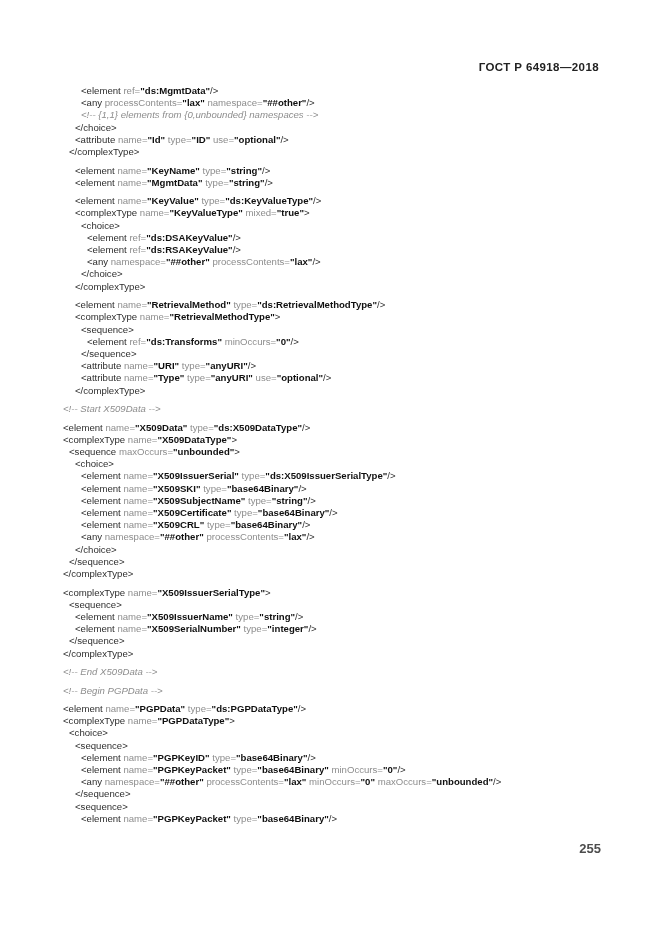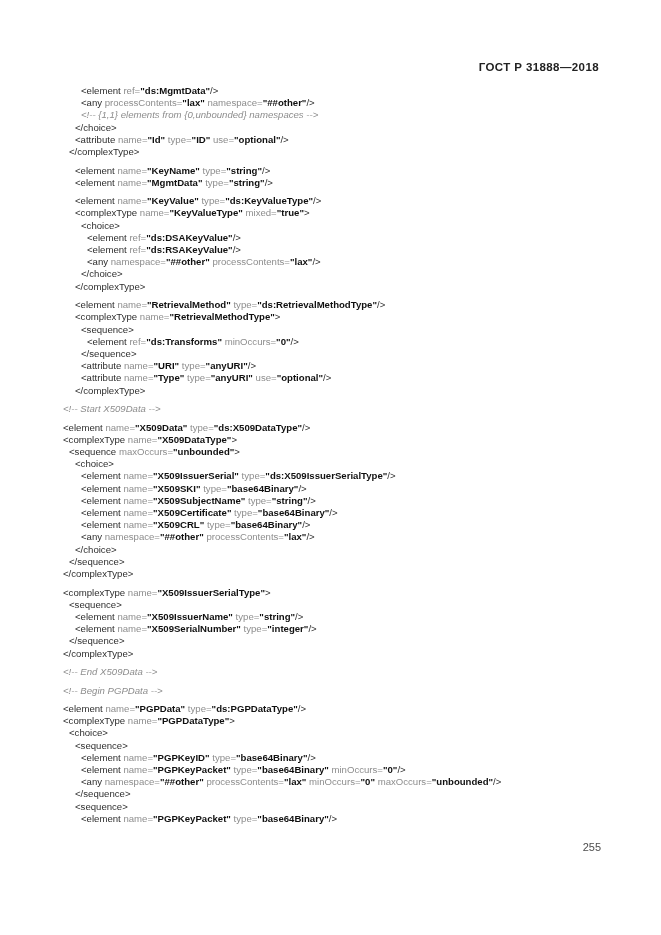--- a/index.html
+++ b/index.html
@@ -29,26 +29,27 @@
   }
   .code-line { white-space: pre; }
   .code-line.gap { margin-top: 6.3px; }
   .tok-t { color: var(--c-tag); }
   .tok-a { color: var(--c-attr); }
   .tok-v { color: var(--c-val); font-weight: bold; }
   .tok-c { color: var(--c-comment); font-style: italic; }
   .page-number {
     position: absolute;
     top: 841px; right: 60px;
-    font-size: 11px;
+    font-size: 13px;
     color: #4d4d4d;
+    font-weight: bold;
   }
 </style>
 </head>
 <body>
 
 <div class="doc-page">
-  <div class="doc-header">ГОСТ Р 31888—2018</div>
+  <div class="doc-header">ГОСТ Р 64918—2018</div>
 
   <div class="code-block"><div class="code-line" style="padding-left: 18px;"><span class="tok-t">&lt;element </span><span class="tok-a">ref=</span><span class="tok-v">"ds:MgmtData"</span><span class="tok-t">/&gt;</span></div><div class="code-line" style="padding-left: 18px;"><span class="tok-t">&lt;any </span><span class="tok-a">processContents=</span><span class="tok-v">"lax"</span><span class="tok-a"> namespace=</span><span class="tok-v">"##other"</span><span class="tok-t">/&gt;</span></div><div class="code-line" style="padding-left: 18px;"><span class="tok-c">&lt;!-- {1,1} elements from {0,unbounded} namespaces --&gt;</span></div><div class="code-line" style="padding-left: 12px;"><span class="tok-t">&lt;/choice&gt;</span></div><div class="code-line" style="padding-left: 12px;"><span class="tok-t">&lt;attribute </span><span class="tok-a">name=</span><span class="tok-v">"Id"</span><span class="tok-a"> type=</span><span class="tok-v">"ID"</span><span class="tok-a"> use=</span><span class="tok-v">"optional"</span><span class="tok-t">/&gt;</span></div><div class="code-line" style="padding-left: 6px;"><span class="tok-t">&lt;/complexType&gt;</span></div><div class="code-line gap" style="padding-left: 12px;"><span class="tok-t">&lt;element </span><span class="tok-a">name=</span><span class="tok-v">"KeyName"</span><span class="tok-a"> type=</span><span class="tok-v">"string"</span><span class="tok-t">/&gt;</span></div><div class="code-line" style="padding-left: 12px;"><span class="tok-t">&lt;element </span><span class="tok-a">name=</span><span class="tok-v">"MgmtData"</span><span class="tok-a"> type=</span><span class="tok-v">"string"</span><span class="tok-t">/&gt;</span></div><div class="code-line gap" style="padding-left: 12px;"><span class="tok-t">&lt;element </span><span class="tok-a">name=</span><span class="tok-v">"KeyValue"</span><span class="tok-a"> type=</span><span class="tok-v">"ds:KeyValueType"</span><span class="tok-t">/&gt;</span></div><div class="code-line" style="padding-left: 12px;"><span class="tok-t">&lt;complexType </span><span class="tok-a">name=</span><span class="tok-v">"KeyValueType"</span><span class="tok-a"> mixed=</span><span class="tok-v">"true"</span><span class="tok-t">&gt;</span></div><div class="code-line" style="padding-left: 18px;"><span class="tok-t">&lt;choice&gt;</span></div><div class="code-line" style="padding-left: 24px;"><span class="tok-t">&lt;element </span><span class="tok-a">ref=</span><span class="tok-v">"ds:DSAKeyValue"</span><span class="tok-t">/&gt;</span></div><div class="code-line" style="padding-left: 24px;"><span class="tok-t">&lt;element </span><span class="tok-a">ref=</span><span class="tok-v">"ds:RSAKeyValue"</span><span class="tok-t">/&gt;</span></div><div class="code-line" style="padding-left: 24px;"><span class="tok-t">&lt;any </span><span class="tok-a">namespace=</span><span class="tok-v">"##other"</span><span class="tok-a"> processContents=</span><span class="tok-v">"lax"</span><span class="tok-t">/&gt;</span></div><div class="code-line" style="padding-left: 18px;"><span class="tok-t">&lt;/choice&gt;</span></div><div class="code-line" style="padding-left: 12px;"><span class="tok-t">&lt;/complexType&gt;</span></div><div class="code-line gap" style="padding-left: 12px;"><span class="tok-t">&lt;element </span><span class="tok-a">name=</span><span class="tok-v">"RetrievalMethod"</span><span class="tok-a"> type=</span><span class="tok-v">"ds:RetrievalMethodType"</span><span class="tok-t">/&gt;</span></div><div class="code-line" style="padding-left: 12px;"><span class="tok-t">&lt;complexType </span><span class="tok-a">name=</span><span class="tok-v">"RetrievalMethodType"</span><span class="tok-t">&gt;</span></div><div class="code-line" style="padding-left: 18px;"><span class="tok-t">&lt;sequence&gt;</span></div><div class="code-line" style="padding-left: 24px;"><span class="tok-t">&lt;element </span><span class="tok-a">ref=</span><span class="tok-v">"ds:Transforms"</span><span class="tok-a"> minOccurs=</span><span class="tok-v">"0"</span><span class="tok-t">/&gt;</span></div><div class="code-line" style="padding-left: 18px;"><span class="tok-t">&lt;/sequence&gt;</span></div><div class="code-line" style="padding-left: 18px;"><span class="tok-t">&lt;attribute </span><span class="tok-a">name=</span><span class="tok-v">"URI"</span><span class="tok-a"> type=</span><span class="tok-v">"anyURI"</span><span class="tok-t">/&gt;</span></div><div class="code-line" style="padding-left: 18px;"><span class="tok-t">&lt;attribute </span><span class="tok-a">name=</span><span class="tok-v">"Type"</span><span class="tok-a"> type=</span><span class="tok-v">"anyURI"</span><span class="tok-a"> use=</span><span class="tok-v">"optional"</span><span class="tok-t">/&gt;</span></div><div class="code-line" style="padding-left: 12px;"><span class="tok-t">&lt;/complexType&gt;</span></div><div class="code-line gap" style="padding-left: 0px;"><span class="tok-c">&lt;!-- Start X509Data --&gt;</span></div><div class="code-line gap" style="padding-left: 0px;"><span class="tok-t">&lt;element </span><span class="tok-a">name=</span><span class="tok-v">"X509Data"</span><span class="tok-a"> type=</span><span class="tok-v">"ds:X509DataType"</span><span class="tok-t">/&gt;</span></div><div class="code-line" style="padding-left: 0px;"><span class="tok-t">&lt;complexType </span><span class="tok-a">name=</span><span class="tok-v">"X509DataType"</span><span class="tok-t">&gt;</span></div><div class="code-line" style="padding-left: 6px;"><span class="tok-t">&lt;sequence </span><span class="tok-a">maxOccurs=</span><span class="tok-v">"unbounded"</span><span class="tok-t">&gt;</span></div><div class="code-line" style="padding-left: 12px;"><span class="tok-t">&lt;choice&gt;</span></div><div class="code-line" style="padding-left: 18px;"><span class="tok-t">&lt;element </span><span class="tok-a">name=</span><span class="tok-v">"X509IssuerSerial"</span><span class="tok-a"> type=</span><span class="tok-v">"ds:X509IssuerSerialType"</span><span class="tok-t">/&gt;</span></div><div class="code-line" style="padding-left: 18px;"><span class="tok-t">&lt;element </span><span class="tok-a">name=</span><span class="tok-v">"X509SKI"</span><span class="tok-a"> type=</span><span class="tok-v">"base64Binary"</span><span class="tok-t">/&gt;</span></div><div class="code-line" style="padding-left: 18px;"><span class="tok-t">&lt;element </span><span class="tok-a">name=</span><span class="tok-v">"X509SubjectName"</span><span class="tok-a"> type=</span><span class="tok-v">"string"</span><span class="tok-t">/&gt;</span></div><div class="code-line" style="padding-left: 18px;"><span class="tok-t">&lt;element </span><span class="tok-a">name=</span><span class="tok-v">"X509Certificate"</span><span class="tok-a"> type=</span><span class="tok-v">"base64Binary"</span><span class="tok-t">/&gt;</span></div><div class="code-line" style="padding-left: 18px;"><span class="tok-t">&lt;element </span><span class="tok-a">name=</span><span class="tok-v">"X509CRL"</span><span class="tok-a"> type=</span><span class="tok-v">"base64Binary"</span><span class="tok-t">/&gt;</span></div><div class="code-line" style="padding-left: 18px;"><span class="tok-t">&lt;any </span><span class="tok-a">namespace=</span><span class="tok-v">"##other"</span><span class="tok-a"> processContents=</span><span class="tok-v">"lax"</span><span class="tok-t">/&gt;</span></div><div class="code-line" style="padding-left: 12px;"><span class="tok-t">&lt;/choice&gt;</span></div><div class="code-line" style="padding-left: 6px;"><span class="tok-t">&lt;/sequence&gt;</span></div><div class="code-line" style="padding-left: 0px;"><span class="tok-t">&lt;/complexType&gt;</span></div><div class="code-line gap" style="padding-left: 0px;"><span class="tok-t">&lt;complexType </span><span class="tok-a">name=</span><span class="tok-v">"X509IssuerSerialType"</span><span class="tok-t">&gt;</span></div><div class="code-line" style="padding-left: 6px;"><span class="tok-t">&lt;sequence&gt;</span></div><div class="code-line" style="padding-left: 12px;"><span class="tok-t">&lt;element </span><span class="tok-a">name=</span><span class="tok-v">"X509IssuerName"</span><span class="tok-a"> type=</span><span class="tok-v">"string"</span><span class="tok-t">/&gt;</span></div><div class="code-line" style="padding-left: 12px;"><span class="tok-t">&lt;element </span><span class="tok-a">name=</span><span class="tok-v">"X509SerialNumber"</span><span class="tok-a"> type=</span><span class="tok-v">"integer"</span><span class="tok-t">/&gt;</span></div><div class="code-line" style="padding-left: 6px;"><span class="tok-t">&lt;/sequence&gt;</span></div><div class="code-line" style="padding-left: 0px;"><span class="tok-t">&lt;/complexType&gt;</span></div><div class="code-line gap" style="padding-left: 0px;"><span class="tok-c">&lt;!-- End X509Data --&gt;</span></div><div class="code-line gap" style="padding-left: 0px;"><span class="tok-c">&lt;!-- Begin PGPData --&gt;</span></div><div class="code-line gap" style="padding-left: 0px;"><span class="tok-t">&lt;element </span><span class="tok-a">name=</span><span class="tok-v">"PGPData"</span><span class="tok-a"> type=</span><span class="tok-v">"ds:PGPDataType"</span><span class="tok-t">/&gt;</span></div><div class="code-line" style="padding-left: 0px;"><span class="tok-t">&lt;complexType </span><span class="tok-a">name=</span><span class="tok-v">"PGPDataType"</span><span class="tok-t">&gt;</span></div><div class="code-line" style="padding-left: 6px;"><span class="tok-t">&lt;choice&gt;</span></div><div class="code-line" style="padding-left: 12px;"><span class="tok-t">&lt;sequence&gt;</span></div><div class="code-line" style="padding-left: 18px;"><span class="tok-t">&lt;element </span><span class="tok-a">name=</span><span class="tok-v">"PGPKeyID"</span><span class="tok-a"> type=</span><span class="tok-v">"base64Binary"</span><span class="tok-t">/&gt;</span></div><div class="code-line" style="padding-left: 18px;"><span class="tok-t">&lt;element </span><span class="tok-a">name=</span><span class="tok-v">"PGPKeyPacket"</span><span class="tok-a"> type=</span><span class="tok-v">"base64Binary"</span><span class="tok-a"> minOccurs=</span><span class="tok-v">"0"</span><span class="tok-t">/&gt;</span></div><div class="code-line" style="padding-left: 18px;"><span class="tok-t">&lt;any </span><span class="tok-a">namespace=</span><span class="tok-v">"##other"</span><span class="tok-a"> processContents=</span><span class="tok-v">"lax"</span><span class="tok-a"> minOccurs=</span><span class="tok-v">"0"</span><span class="tok-a"> maxOccurs=</span><span class="tok-v">"unbounded"</span><span class="tok-t">/&gt;</span></div><div class="code-line" style="padding-left: 12px;"><span class="tok-t">&lt;/sequence&gt;</span></div><div class="code-line" style="padding-left: 12px;"><span class="tok-t">&lt;sequence&gt;</span></div><div class="code-line" style="padding-left: 18px;"><span class="tok-t">&lt;element </span><span class="tok-a">name=</span><span class="tok-v">"PGPKeyPacket"</span><span class="tok-a"> type=</span><span class="tok-v">"base64Binary"</span><span class="tok-t">/&gt;</span></div></div>
 
   <div class="page-number">255</div>
 </div>
 
 </body></html>

